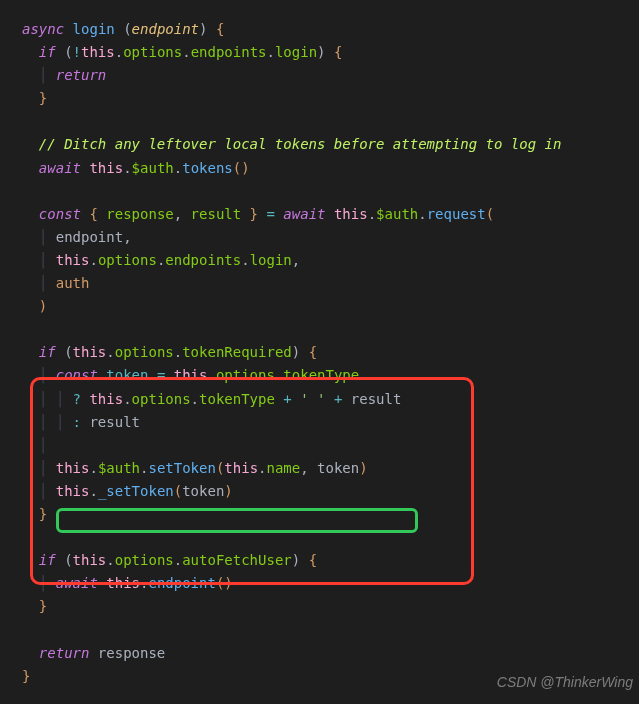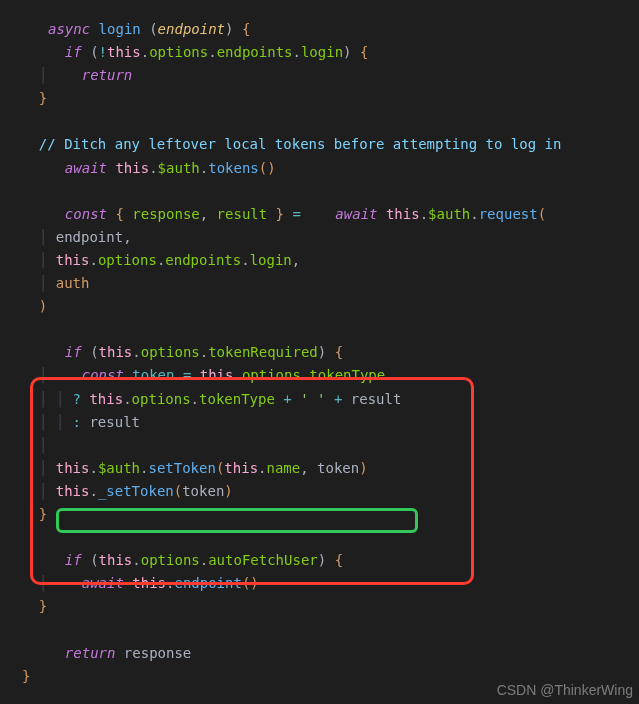--- a/index.html
+++ b/index.html
@@ -9,28 +9,28 @@
       font-size: 14px;
       line-height: 1.65;
       color: #d4d4d4;
       width: 639px;
       height: 704px;
       overflow: hidden;
       position: relative;
       padding: 18px 0 0 22px;
     }
     pre { font-family: inherit; white-space: pre; }
-    .tok-kw     { color: #c678dd; font-style: italic; margin-left: 26px; }
+    .tok-kw     { color: #c678dd; font-style: italic; }
     .tok-fn     { color: #61afef; }
     .tok-pm     { color: #e5c07b; font-style: italic; }
     .tok-pn     { color: #abb2bf; }
     .tok-br     { color: #d19a66; }
     .tok-this   { color: #f9a8d4; }
     .tok-prop   { color: #84cc16; }
-    .tok-cm     { color: #7dd3fc; }
+    .tok-cm     { color: #bef264; font-style: italic; }
     .tok-str    { color: #98c379; }
     .tok-const  { color: #56b6c2; }
     .tok-var    { color: #abb2bf; }
     .tok-op     { color: #56b6c2; }
     .tok-bool   { color: #d19a66; }
 
     .hl-red {
       position: absolute;
       border: 3px solid #ff3b30;
       border-radius: 10px;
@@ -46,24 +46,25 @@
       border-radius: 6px;
       left: 56px;
       top: 508px;
       width: 362px;
       height: 25px;
       pointer-events: none;
     }
     .watermark {
       position: absolute;
       right: 6px;
-      bottom: 2px;
+      bottom: 10px;
       color: rgba(200,200,200,0.55);
       font-family: Arial, sans-serif;
       font-size: 14px;
+      font-style: italic;
     }
     .guide { color: #3e4451; }
   </style>
 </head>
 <body>
 
 <pre><span class="tok-kw">async</span> <span class="tok-fn">login</span><span class="tok-pn"> (</span><span class="tok-pm">endpoint</span><span class="tok-pn">)</span><span class="tok-br"> {</span>
   <span class="tok-kw">if</span><span class="tok-pn"> (</span><span class="tok-op">!</span><span class="tok-this">this</span><span class="tok-pn">.</span><span class="tok-prop">options</span><span class="tok-pn">.</span><span class="tok-prop">endpoints</span><span class="tok-pn">.</span><span class="tok-prop">login</span><span class="tok-pn">)</span><span class="tok-br"> {</span>
   <span class="guide">│ </span><span class="tok-kw">return</span>
   <span class="tok-br">}</span>

